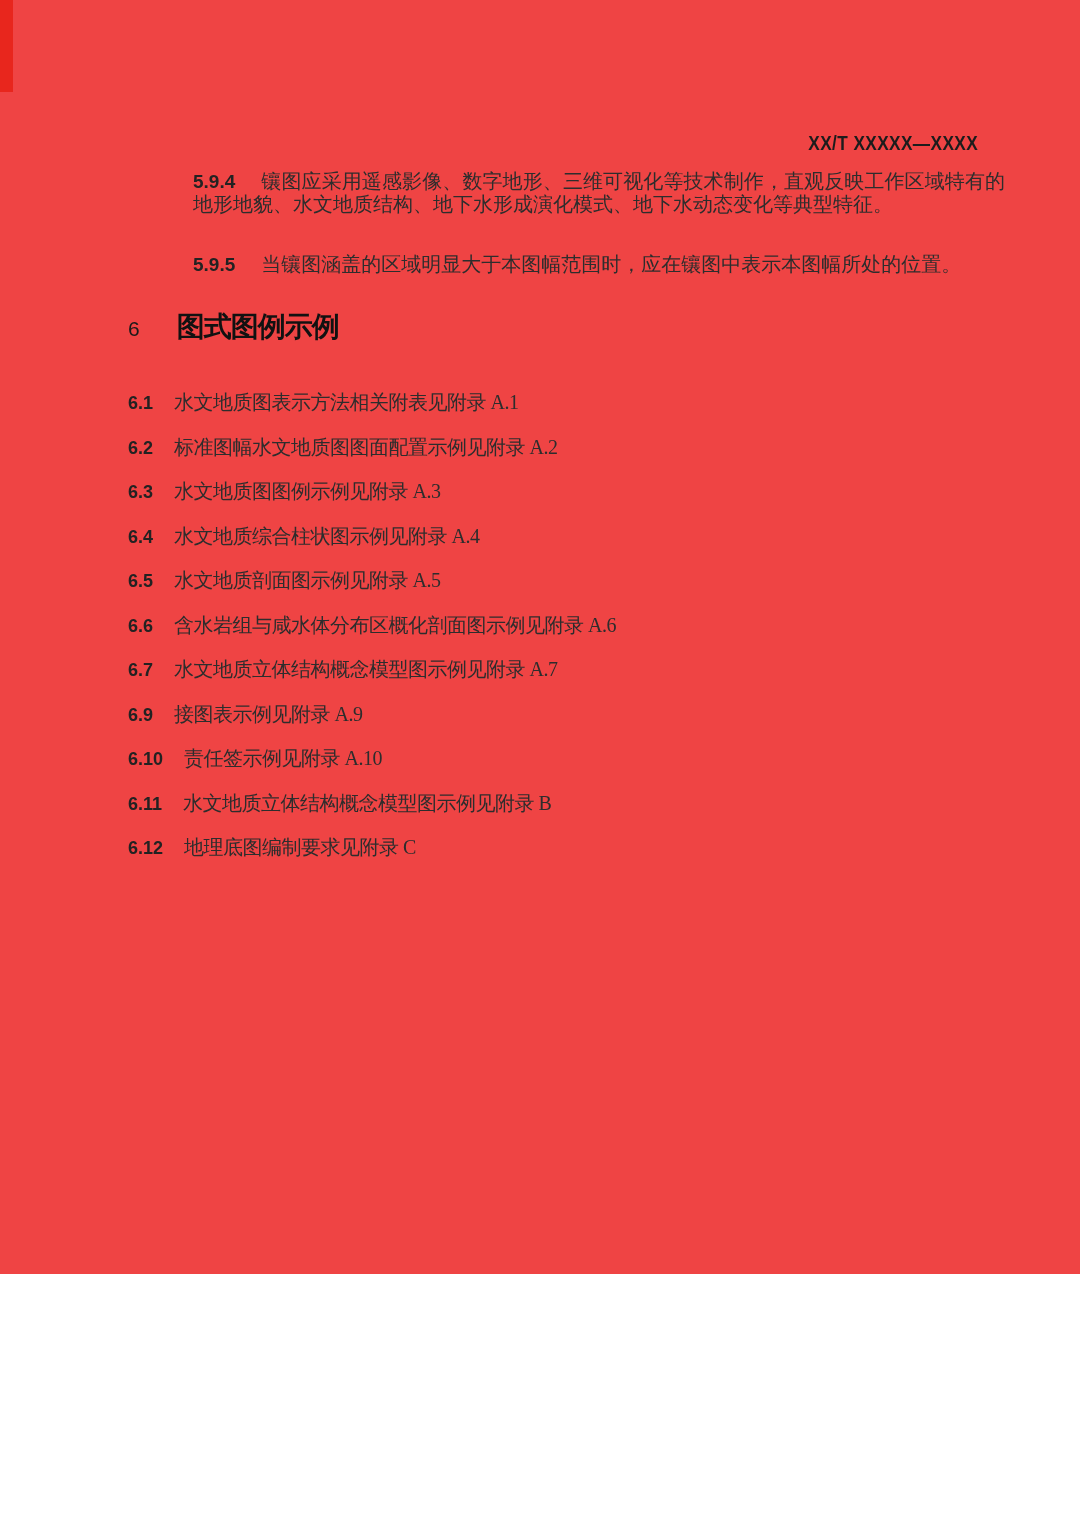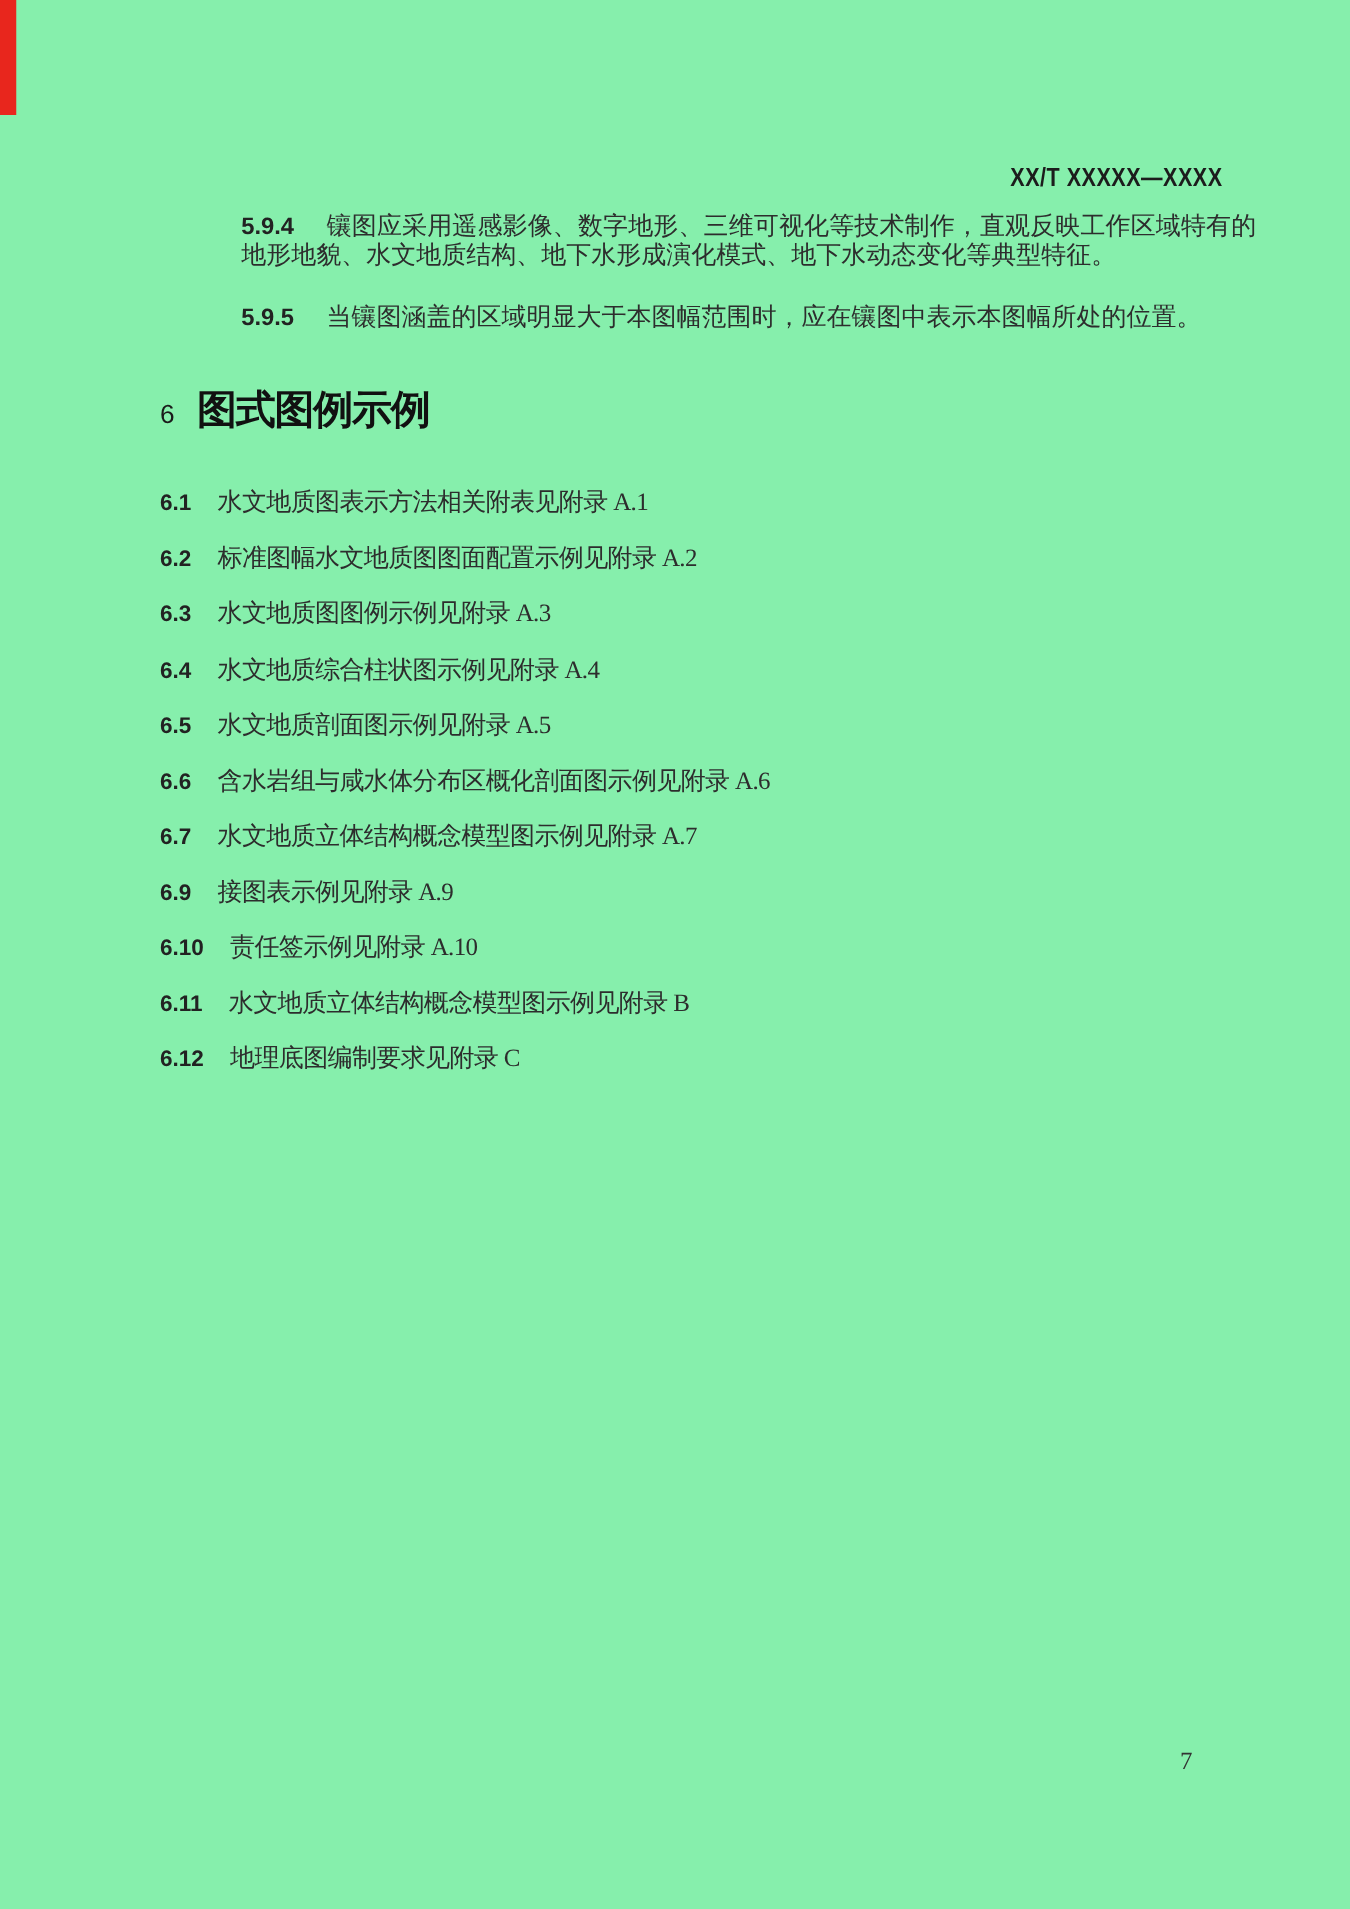--- a/index.html
+++ b/index.html
@@ -1,20 +1,20 @@
 <!DOCTYPE html>
 <html><head>
 <meta charset="utf-8">
 <style>
   html, body { margin: 0; padding: 0; background: #ffffff; }
   .page {
     position: relative;
     width: 1080px;
-    height: 1527px;
-    background: #86efac;
+    height: 1274px;
+    background: #ef4444;
     overflow: hidden;
     font-family: "Liberation Serif", "DejaVu Serif", serif;
     color: #2d2d2d;
   }
   .red-strip {
     position: absolute;
     left: 0;
     top: 0;
     width: 13px;
     height: 92px;
@@ -37,21 +37,21 @@
     position: absolute;
     left: 193px;
     width: 812px;
     margin: 0;
     font-size: 20px;
     line-height: 22px;
     text-align: justify;
     color: #2d2d2d;
   }
   .clause-1 { top: 170px; }
-  .clause-2 { top: 243px; }
+  .clause-2 { top: 253px; }
   .clause-num {
     font-family: "Liberation Sans", "DejaVu Sans", sans-serif;
     font-size: 19px;
     font-weight: 600;
     color: #222222;
     margin-right: 26px;
   }
   .section {
     position: absolute;
     top: 307px;
@@ -63,24 +63,25 @@
   }
   .sec-num {
     font-family: "Liberation Sans", "DejaVu Sans", sans-serif;
     font-size: 21px;
     font-weight: 400;
     color: #1a1a1a;
     margin-right: 18px;
   }
   .sec-title {
     font-family: "Liberation Sans", "DejaVu Sans", sans-serif;
-    font-size: 32px;
+    font-size: 28px;
     font-weight: bold;
     letter-spacing: -1px;
     color: #111111;
+    margin-left: 19px;
   }
   .items {
     position: absolute;
     top: 381px;
     left: 128px;
     width: 870px;
   }
   .item {
     line-height: 42.5px;
     white-space: nowrap;

